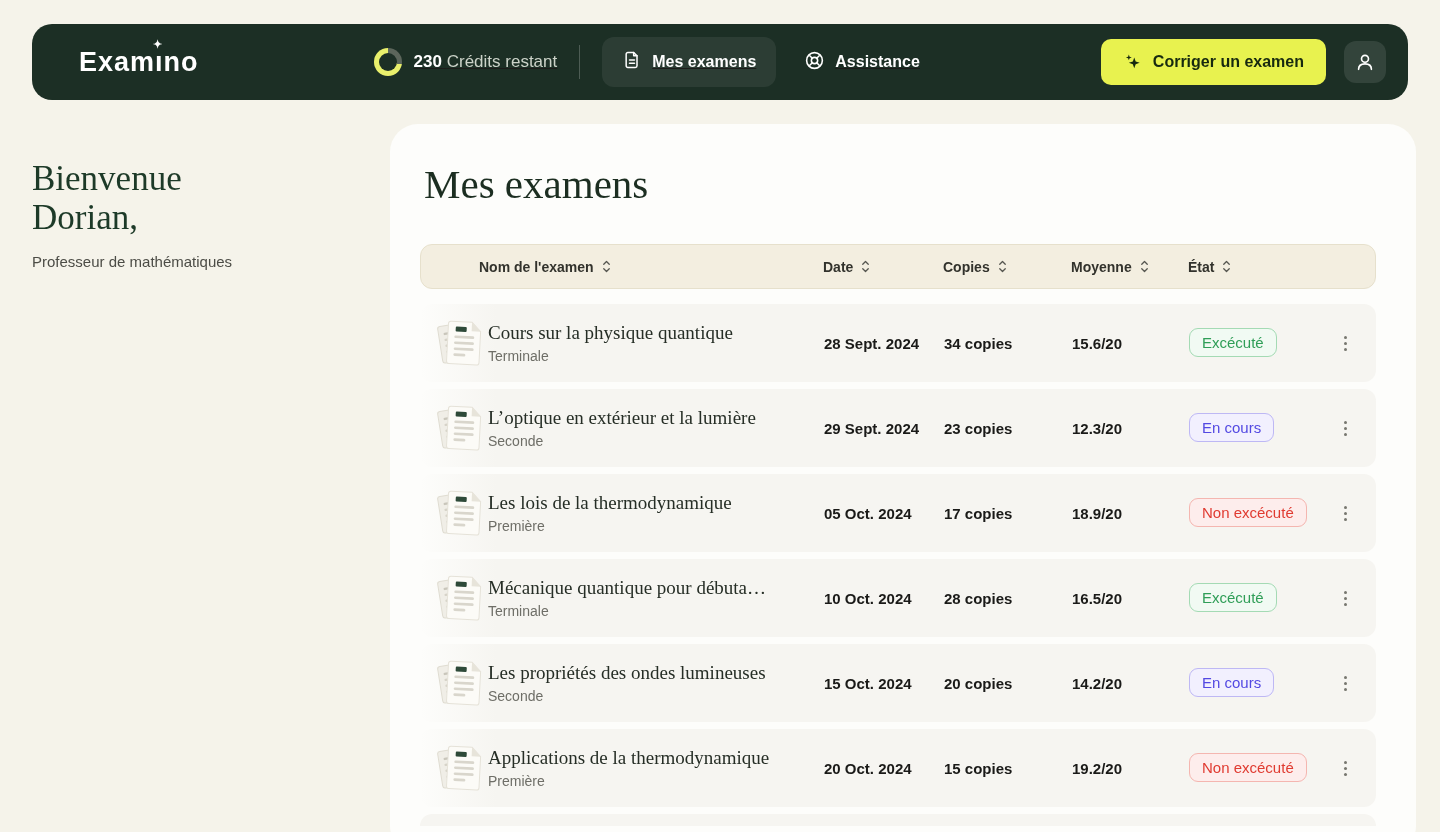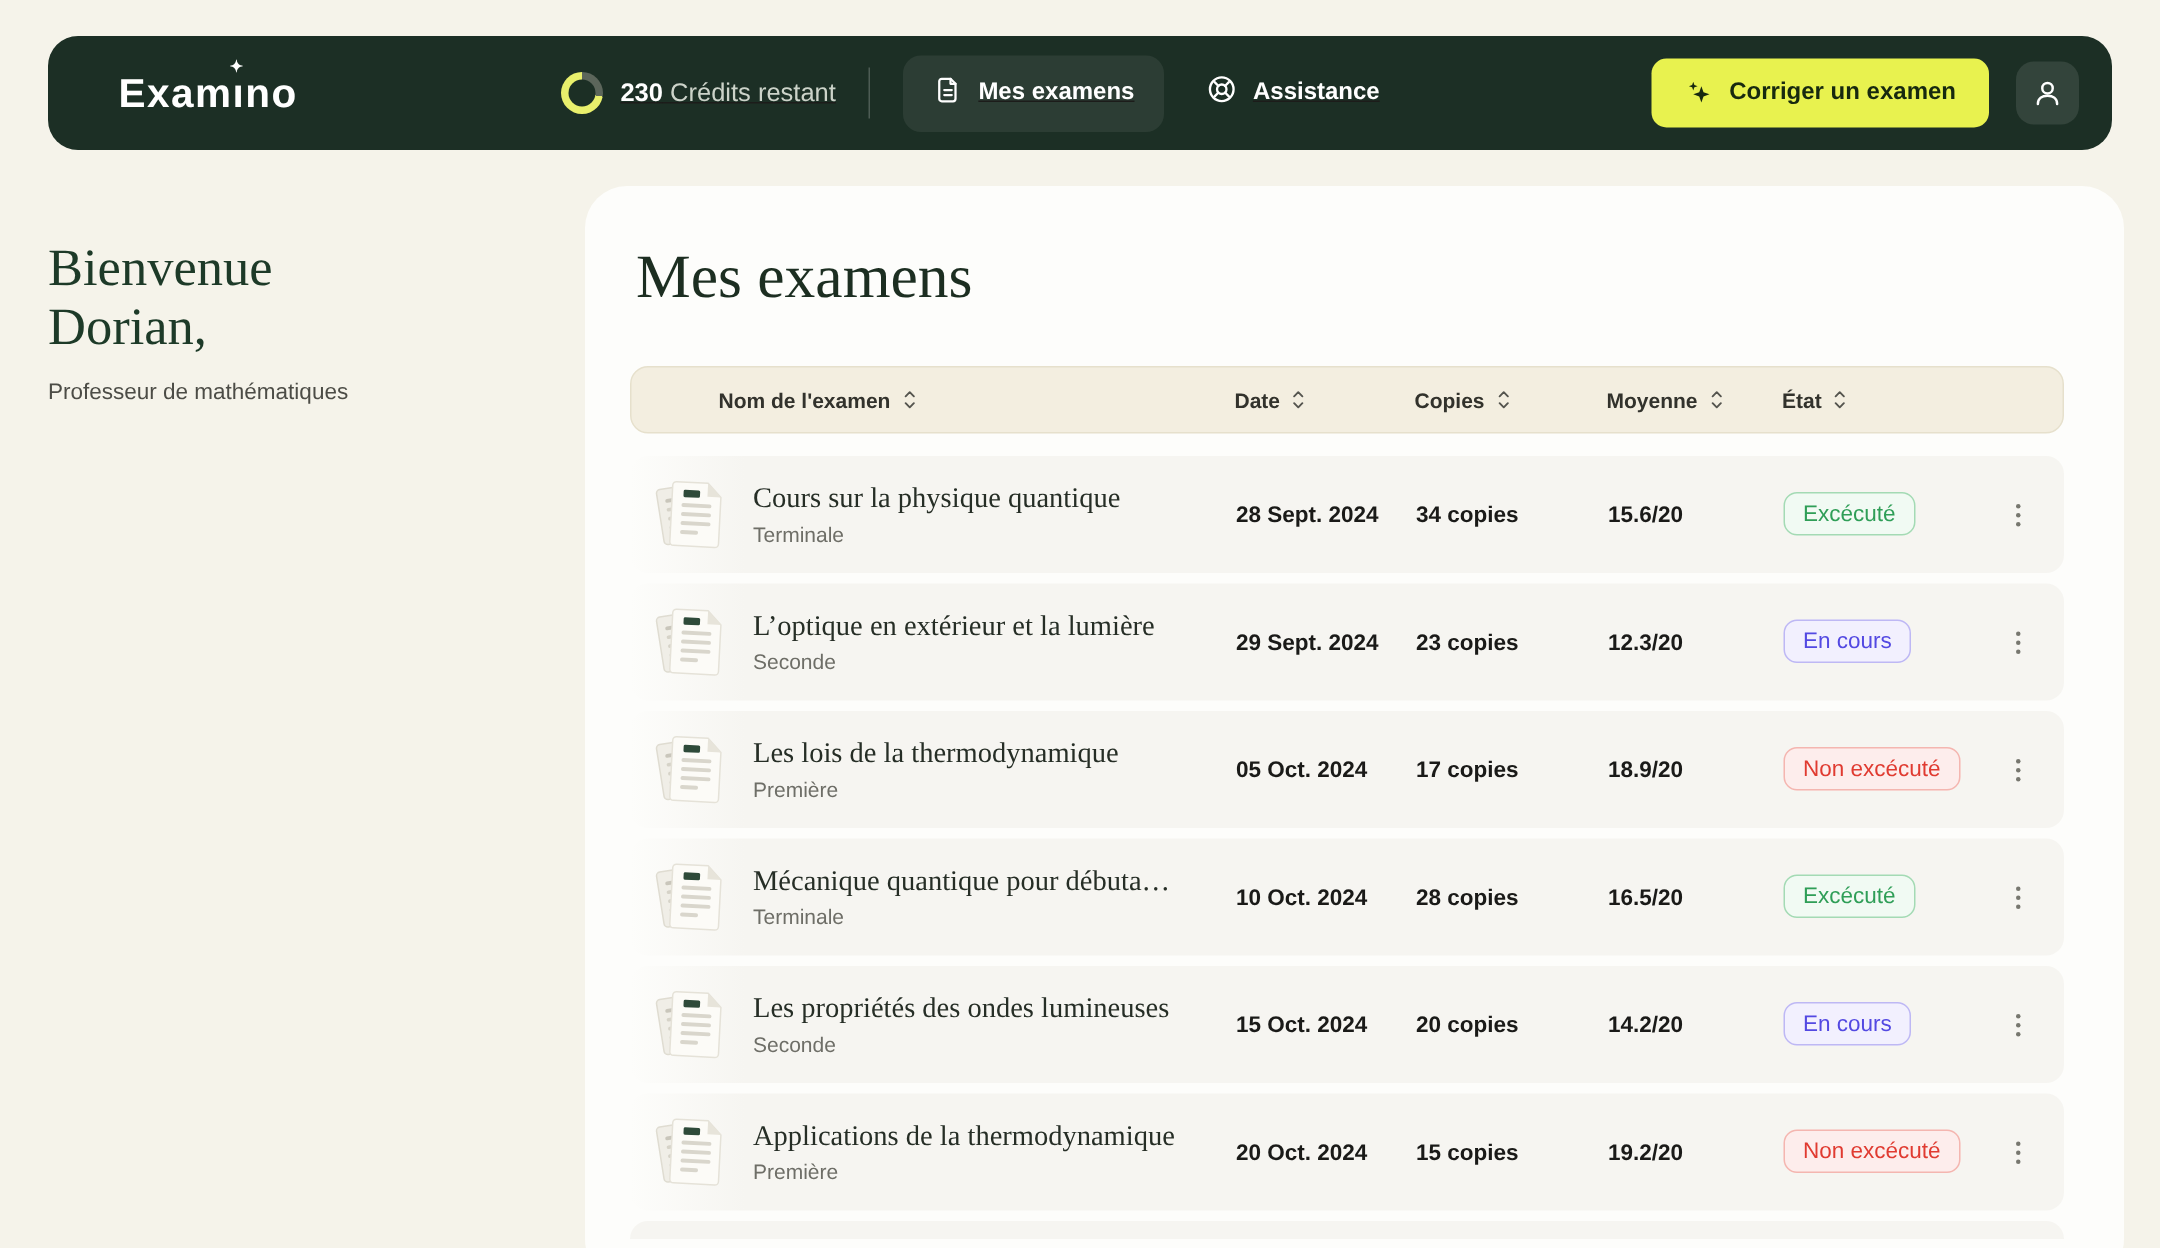--- a/index.html
+++ b/index.html
@@ -92,21 +92,21 @@
   .th.first { padding-left:58px; }
   .sort-ic { display:inline-flex; }
 
   .tbody { margin-top:15px; display:flex; flex-direction:column; gap:7px; }
   .row {
     height:78px; border-radius:12px;
     background:linear-gradient(90deg,#fdfdfb 0%, #f6f5f1 8%);
     display:grid; grid-template-columns:1fr 120px 128px 117px 141px 46px;
     align-items:center; cursor:pointer;
   }
-  .cell-name { display:flex; align-items:center; gap:14px; padding-left:12px; min-width:0; }
+  .cell-name { display:flex; align-items:center; gap:0; padding-left:12px; min-width:0; }
   .doc-ic { flex:0 0 56px; height:58px; display:flex; align-items:center; justify-content:center; }
   .name-block { min-width:0; }
   .exam-name {
     font-family:"Liberation Serif", serif; font-size:19px; font-weight:500;
     color:#262e26; white-space:nowrap; overflow:hidden; margin-bottom:4px;
   }
   .exam-level { font-size:14px; color:#6e6e67; }
   .num { font-size:15px; font-weight:600; color:#1a1a18; }
   .badge {
     justify-self:start;

